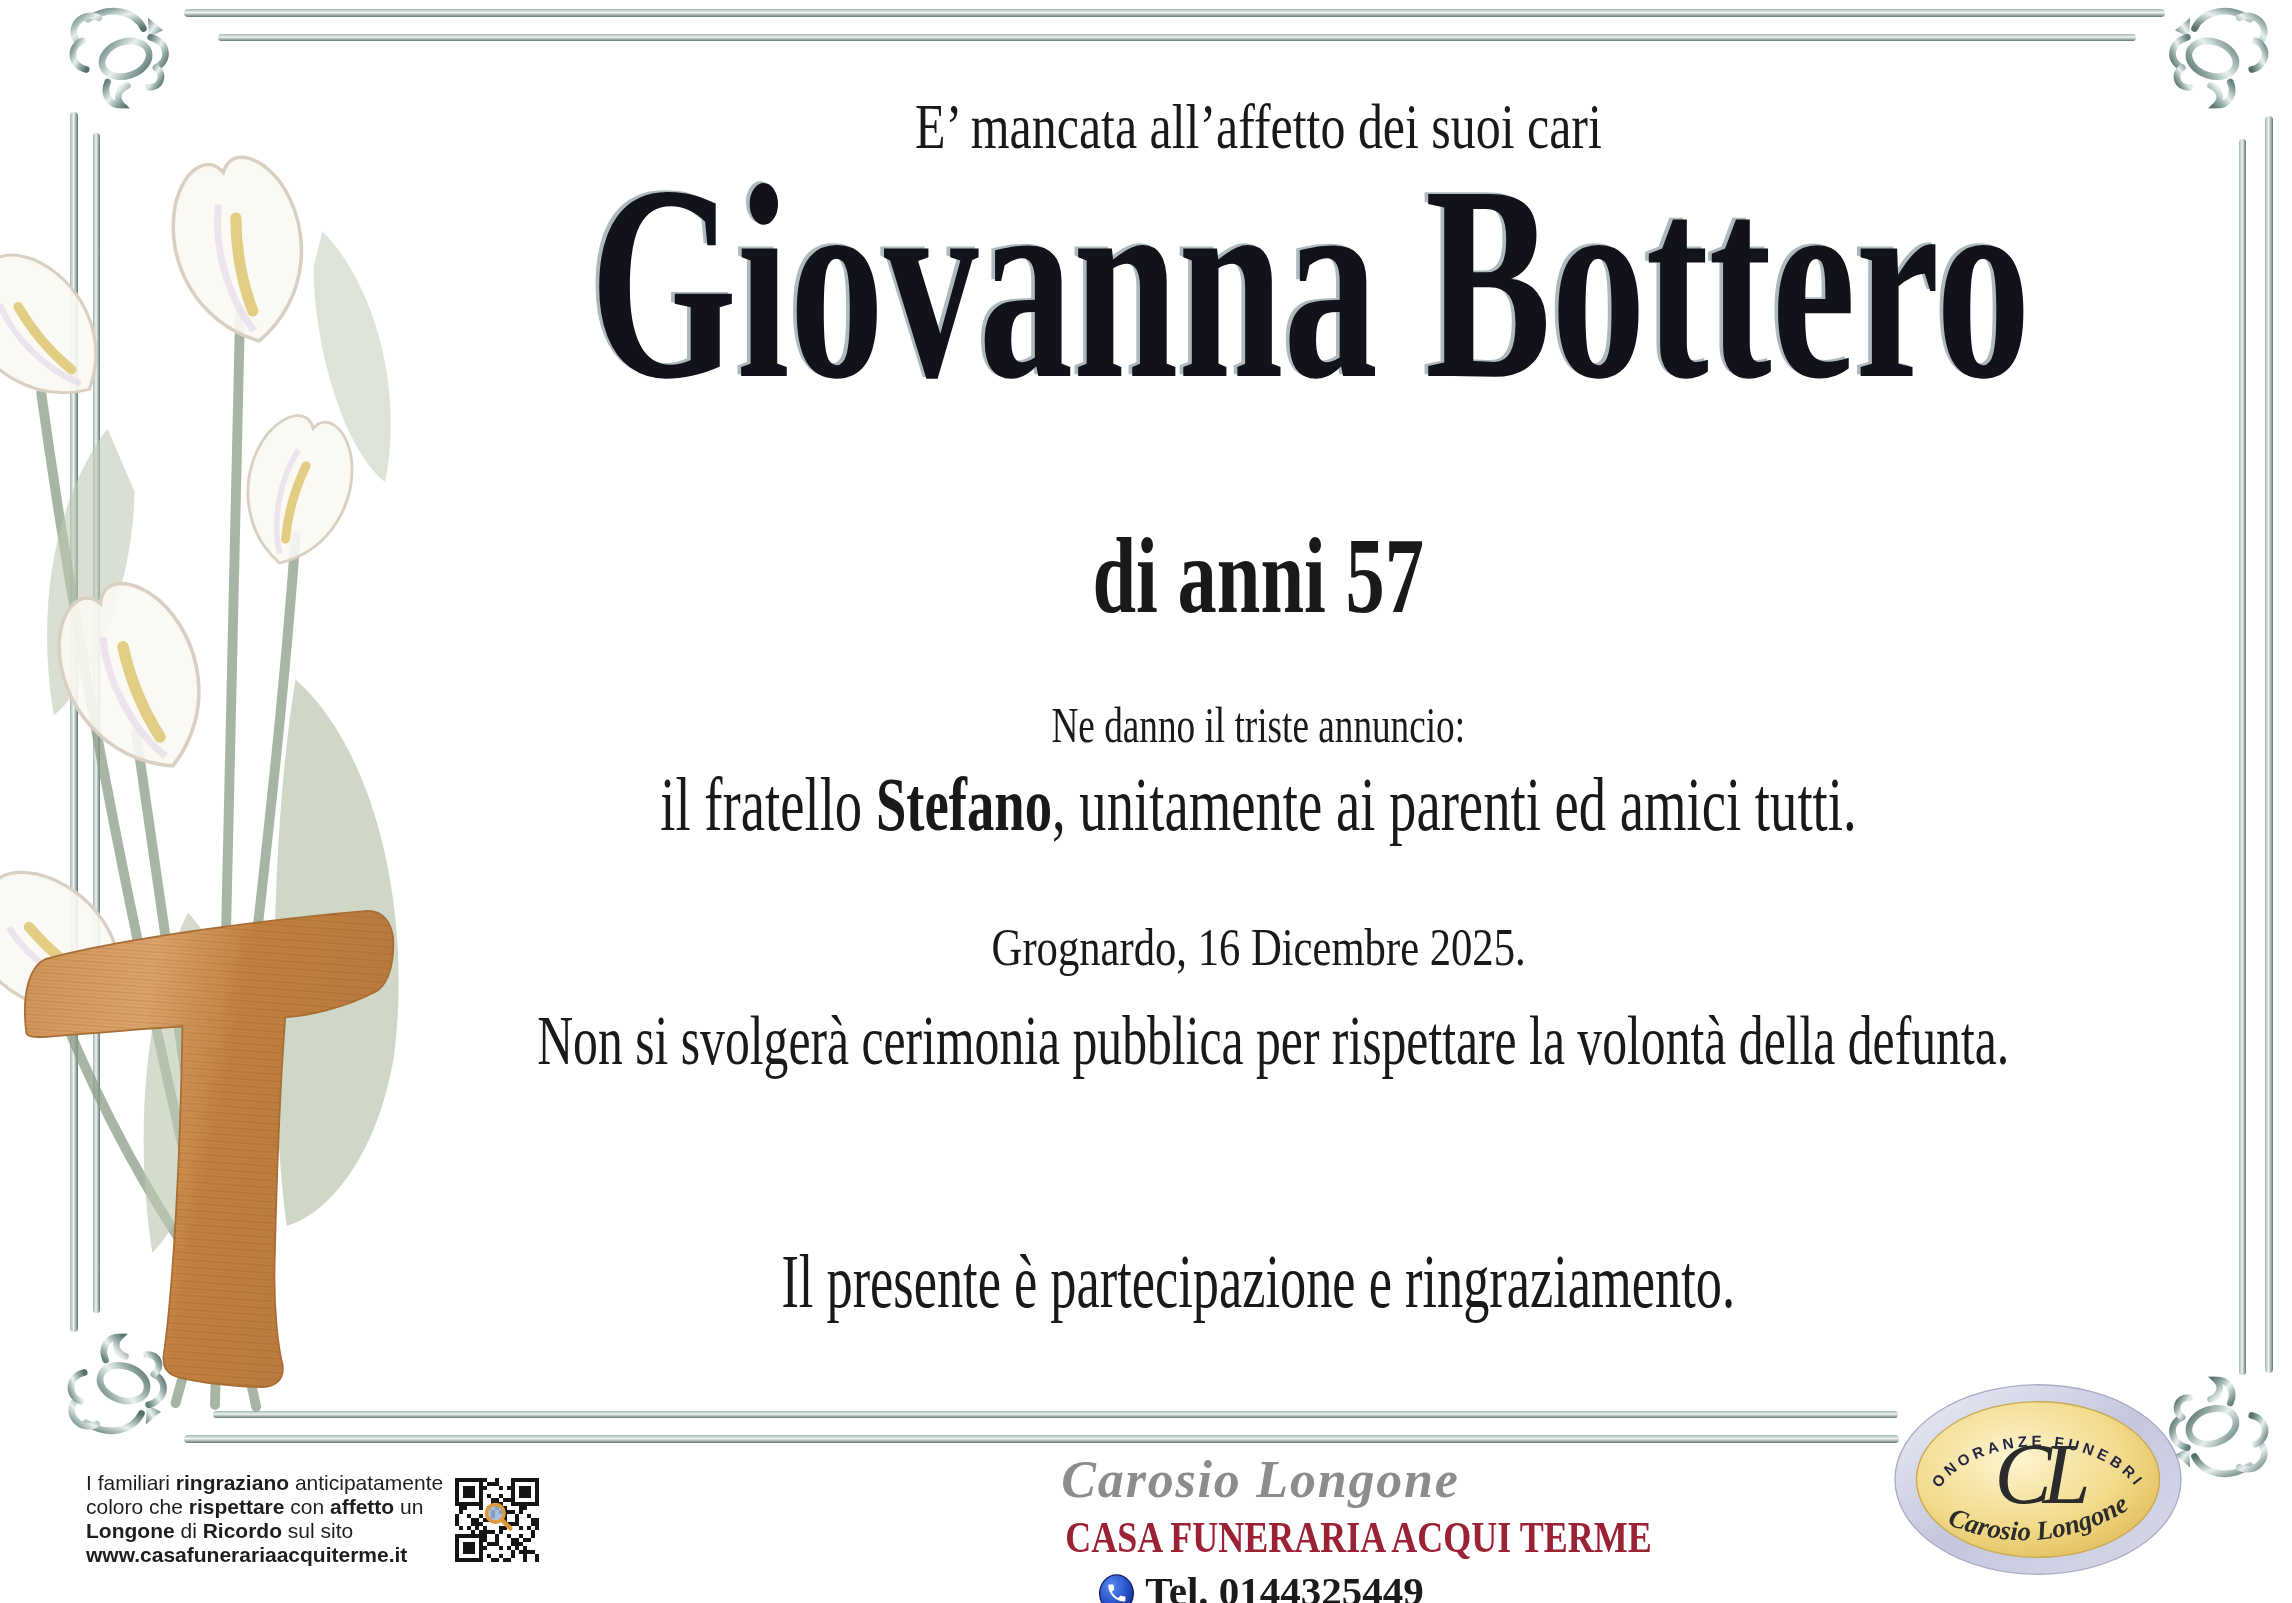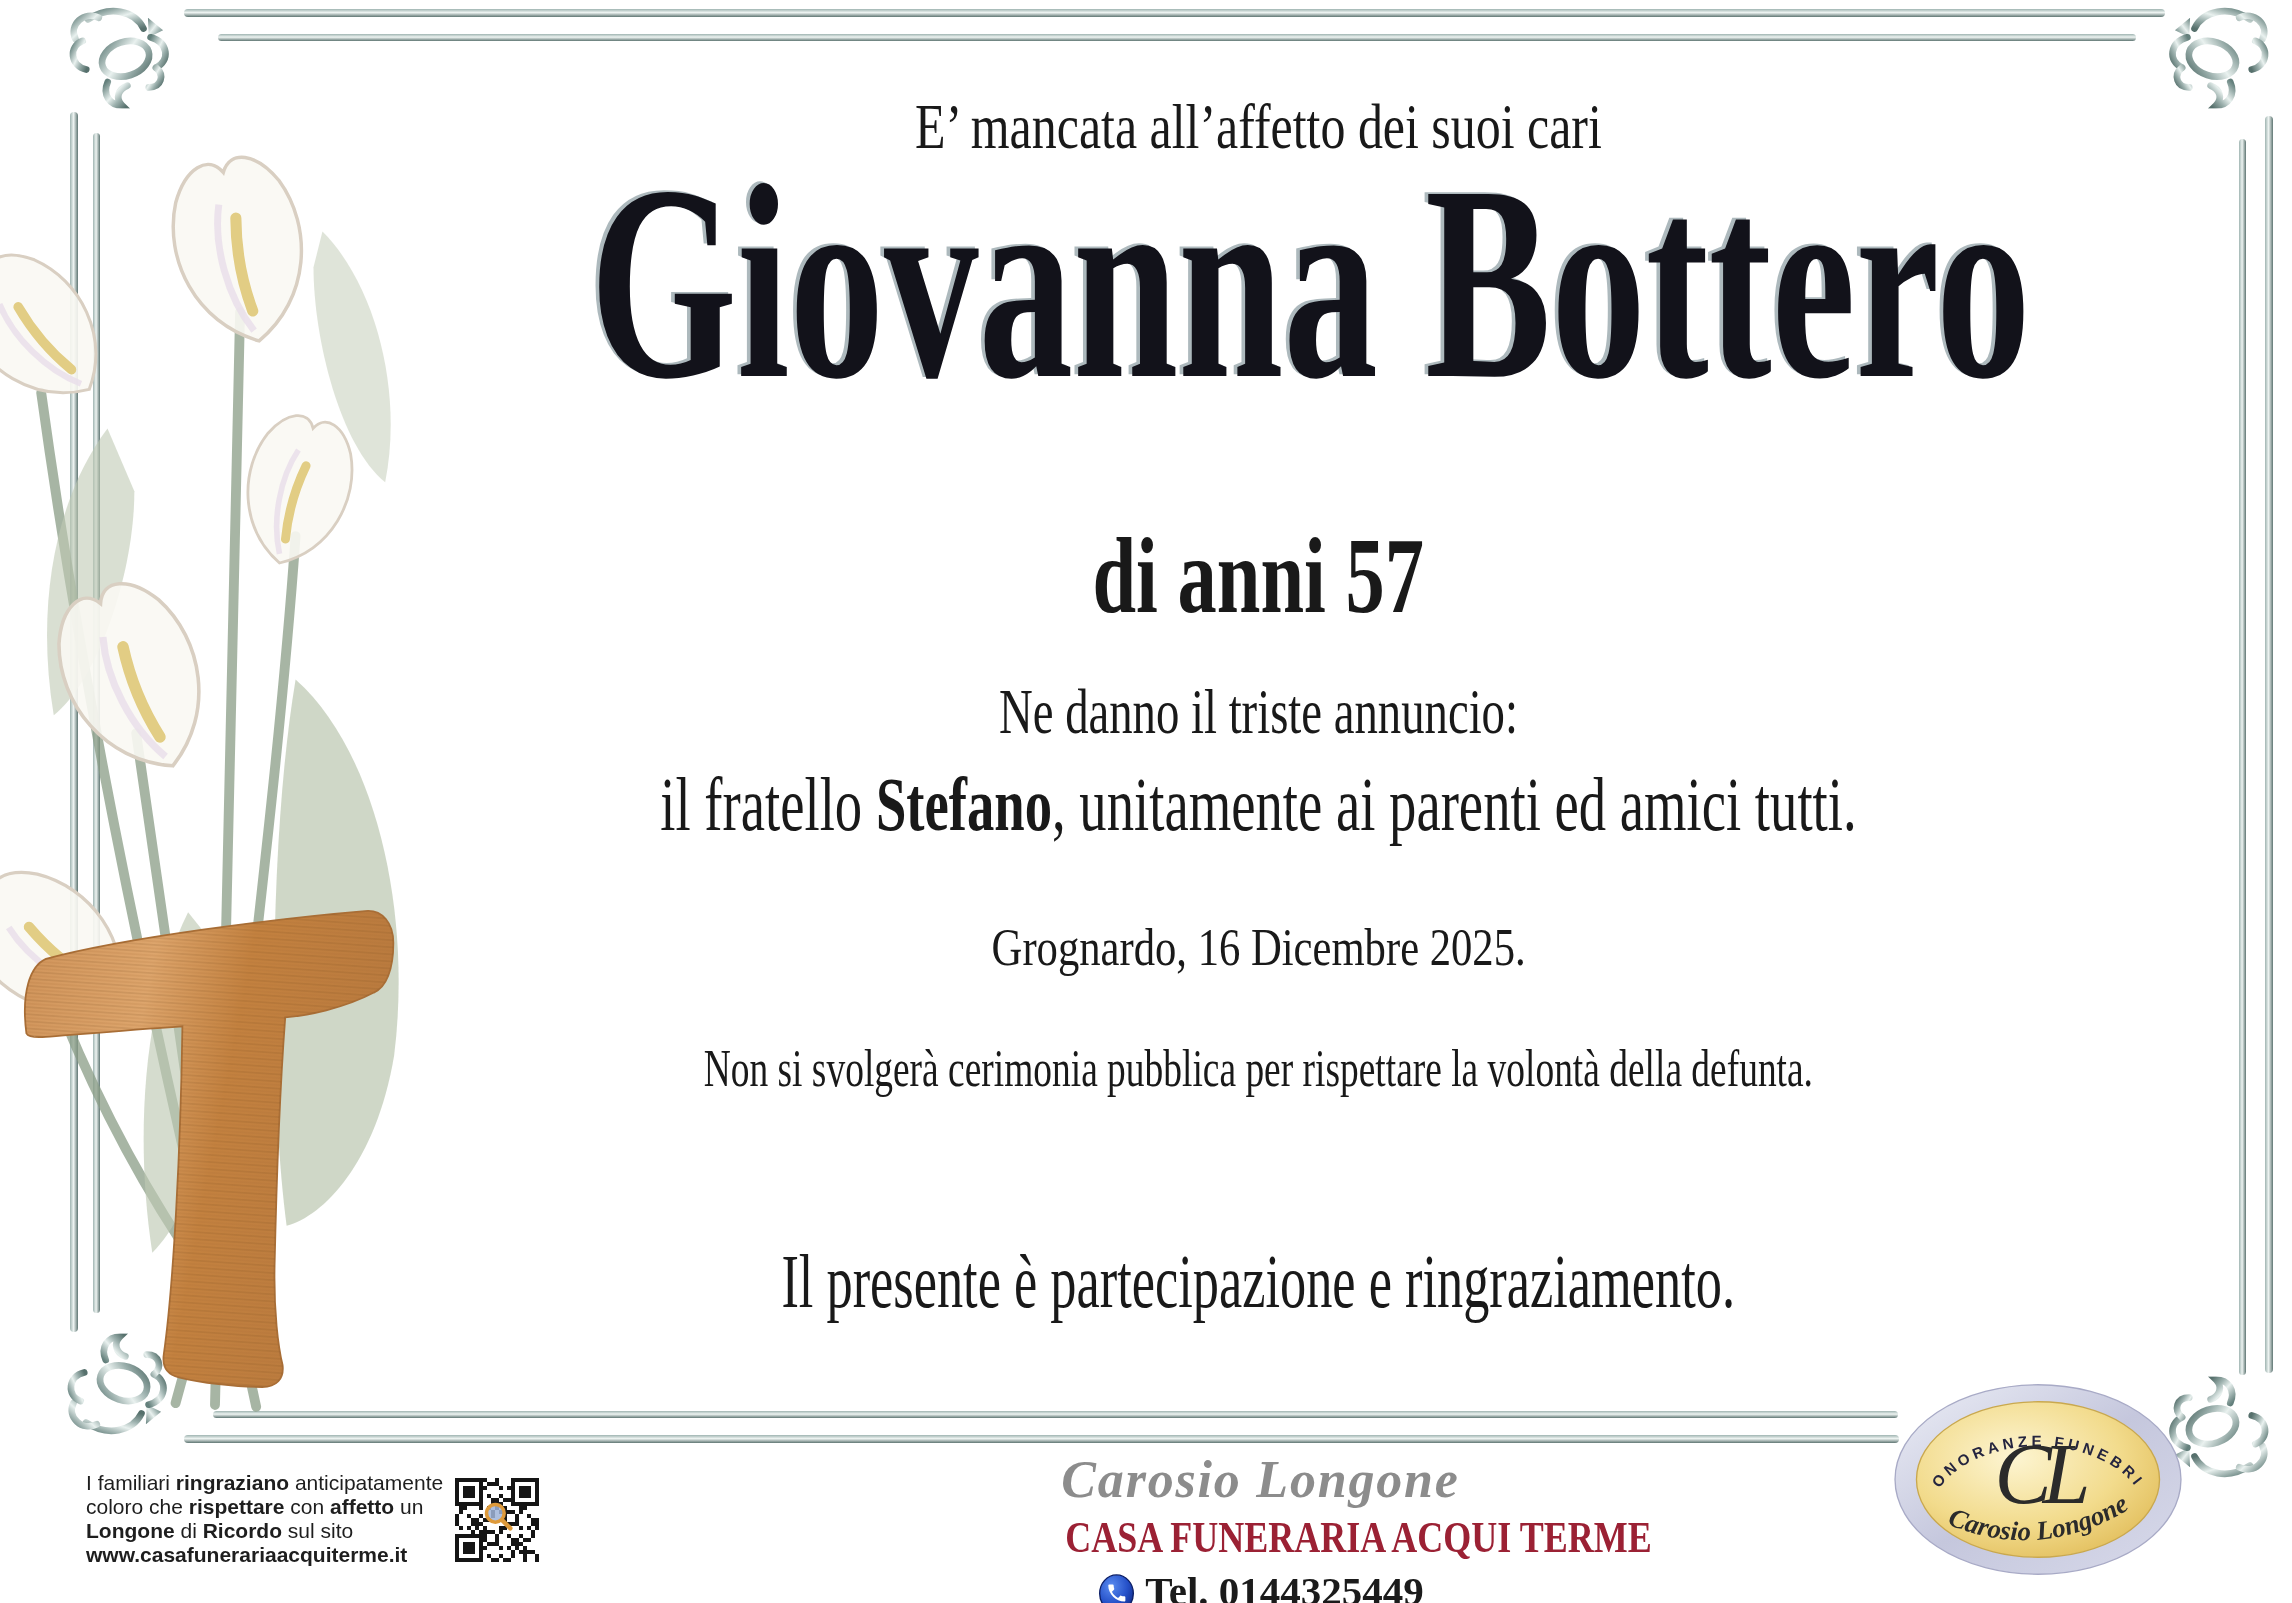--- a/index.html
+++ b/index.html
@@ -17,27 +17,27 @@
   
   .col{position:absolute;left:251px;width:2015px;text-align:center;z-index:6;}
   .cond{display:inline-block;white-space:nowrap;transform-origin:50% 50%;}
 
   .intro{top:95px;font-size:64px;line-height:1;}
   .intro .cond{transform:scaleX(.78);}
   .name{top:143px;font-size:278px;line-height:1;font-weight:bold;color:#12121a;}
   .name .cond{transform:scaleX(.68);text-shadow:-5.4px -1.8px 0 rgba(40,70,82,.38);}
   .age{top:521px;font-size:109px;line-height:1;font-weight:bold;}
   .age .cond{transform:scaleX(.72);}
-  .body1{top:680px;font-size:64px;line-height:1;}
+  .body1{top:700px;font-size:51px;line-height:1;}
   .body1 .cond{transform:scaleX(.73);}
   .body2{top:766px;font-size:77px;line-height:1;}
   .body2 .cond{transform:scaleX(.71);}
   .dateline{top:922px;font-size:52px;line-height:1;}
   .dateline .cond{transform:scaleX(.82);}
-  .ceremony{top:1043px;font-size:52px;line-height:1;}
+  .ceremony{top:1007px;font-size:69px;line-height:1;}
   .ceremony .cond{transform:scaleX(.72);}
   .closing{top:1243px;font-size:77px;line-height:1;}
   .closing .cond{transform:scaleX(.68);}
 
   
   .thanks{position:absolute;left:86px;top:1471px;width:364px;z-index:7;
           font-family:"Liberation Sans",sans-serif;font-size:21px;line-height:24px;color:#1e1e1e;}
   .thanks b{font-weight:700;}
   #qr-wrap{position:absolute;left:455px;top:1478px;width:84px;height:84px;z-index:7;}
   #qr-glass{position:absolute;left:28px;top:23px;width:30px;height:30px;z-index:8;}

